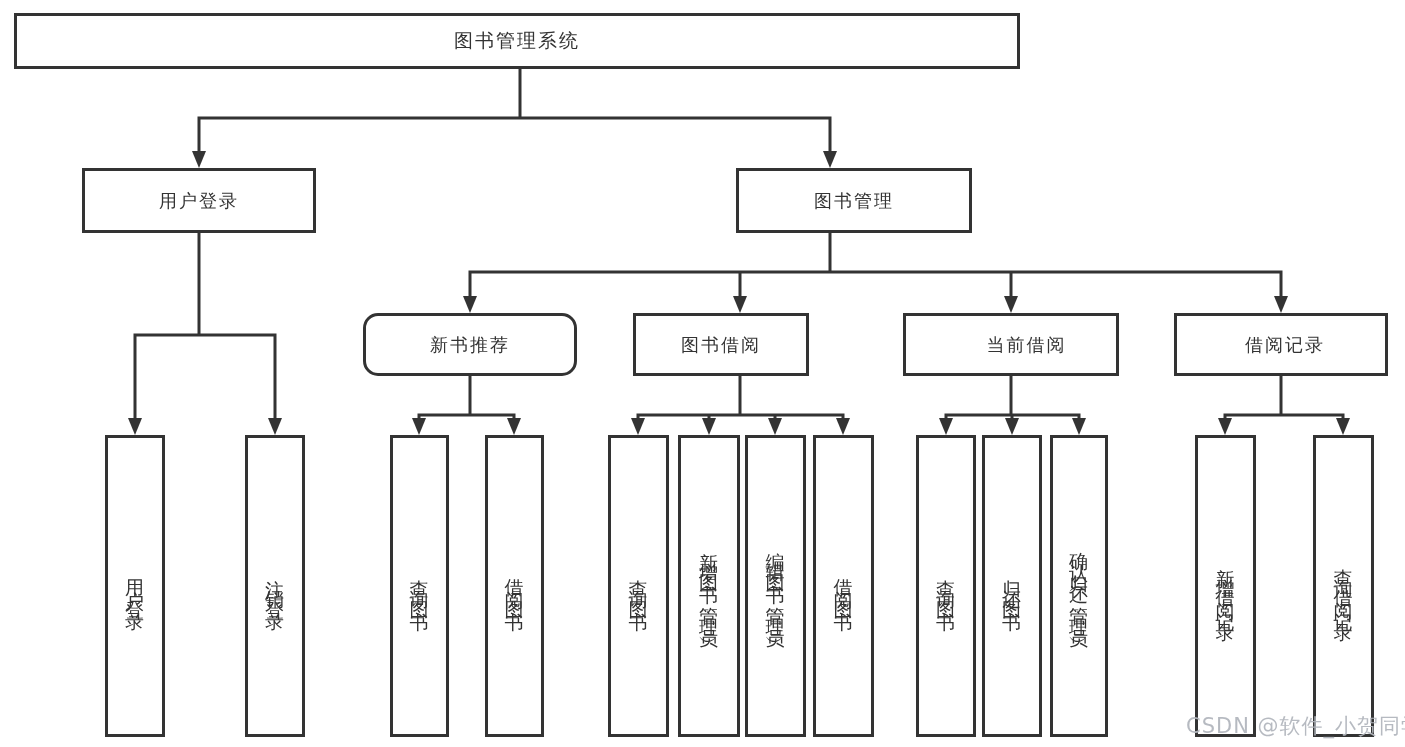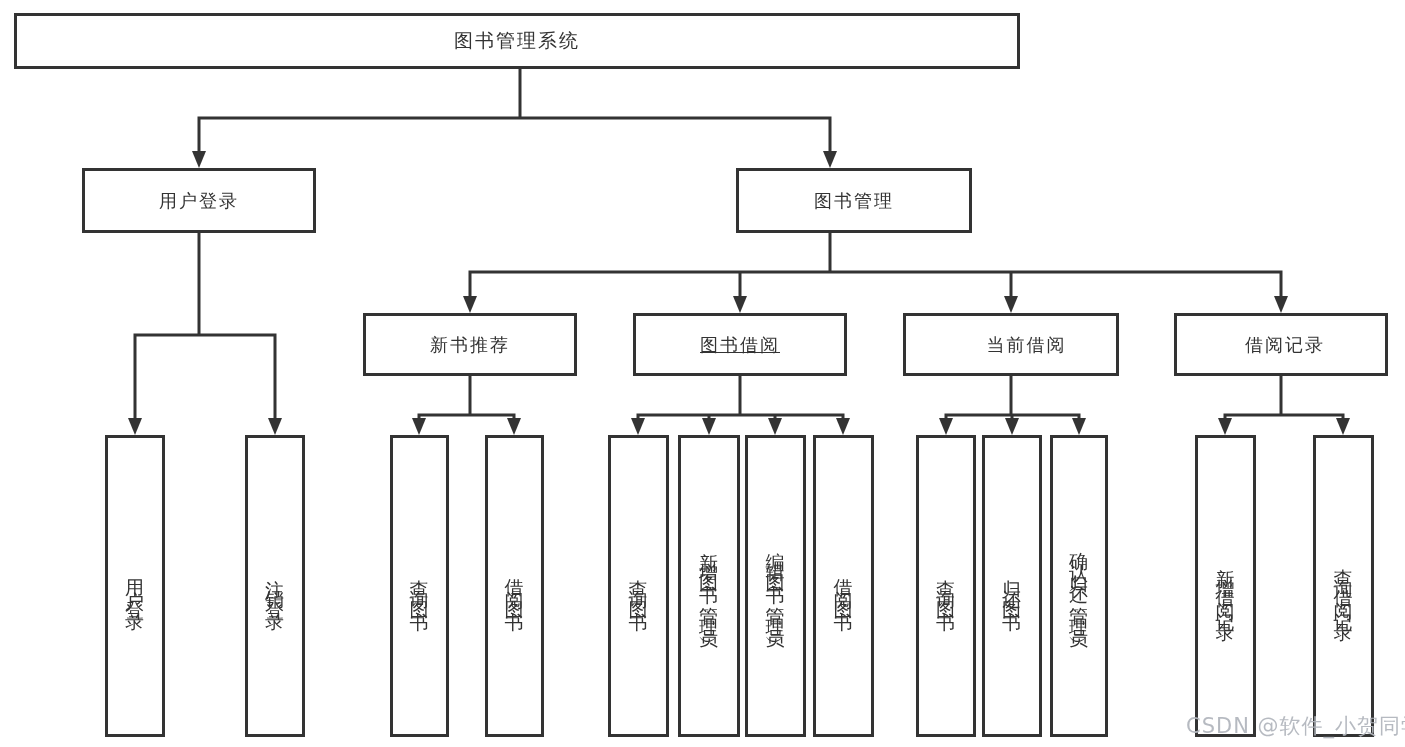--- a/index.html
+++ b/index.html
@@ -118,24 +118,24 @@
     <span>图书管理系统</span>
   </div>
 
   <div class="node" style="left:82px; top:168px; width:234px; height:65px;">
     <span>用户登录</span>
   </div>
   <div class="node" style="left:736px; top:168px; width:236px; height:65px;">
     <span>图书管理</span>
   </div>
 
-  <div class="node" style="left:363px; top:313px; width:214px; height:63px;">
+  <div class="node" style="left:363px; top:313px; width:214px; height:63px;border-radius:15px;">
     <span>新书推荐</span>
   </div>
-  <div class="node" style="left:633px; top:313px; width:214px; height:63px;text-decoration:underline;">
+  <div class="node" style="left:633px; top:313px; width:176px; height:63px;">
     <span>图书借阅</span>
   </div>
   <div class="node" style="left:903px; top:313px; width:216px; height:63px;padding-left:31px;">
     <span>当前借阅</span>
   </div>
   <div class="node" style="left:1174px; top:313px; width:214px; height:63px;padding-left:8px;">
     <span>借阅记录</span>
   </div>
 
   <div class="vnode" style="left:105px; top:435px; width:60px; height:302px;">

